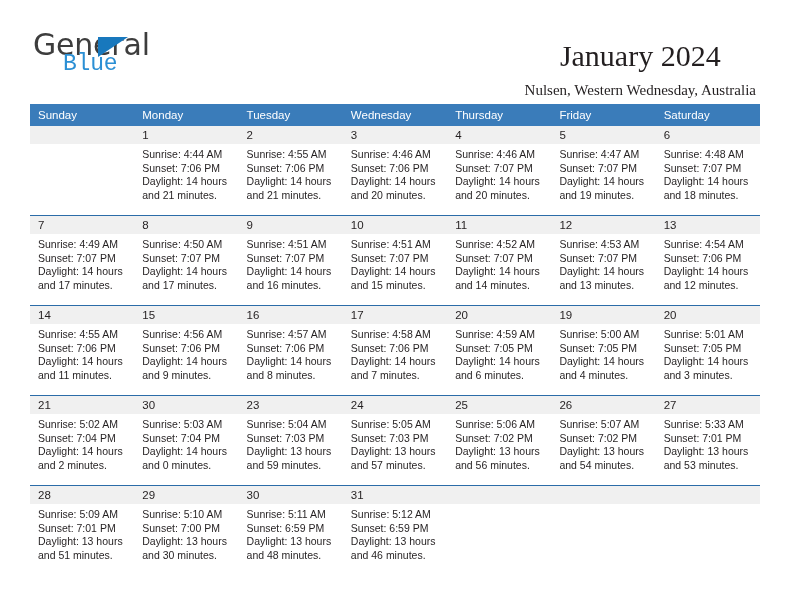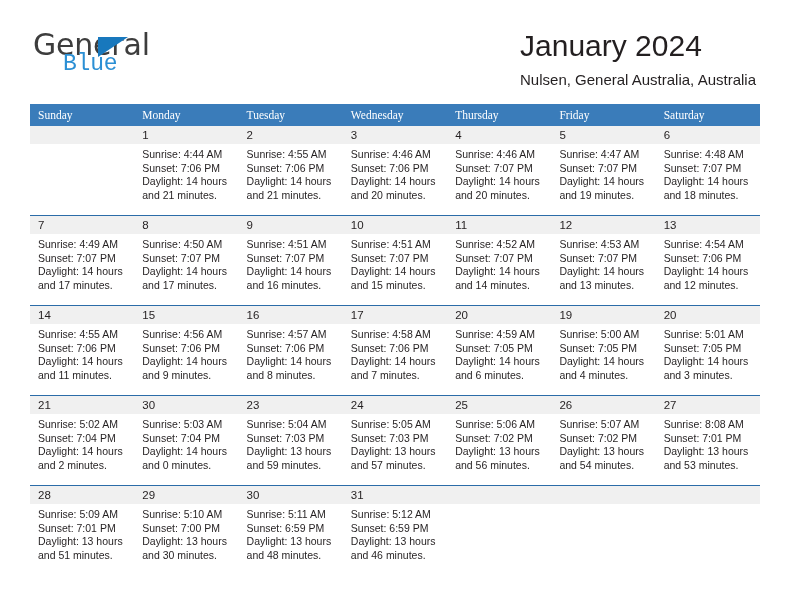--- a/index.html
+++ b/index.html
@@ -63,22 +63,23 @@
     font-size: 23px;
     letter-spacing: -0.2px;
     color: #2b8fd4;
     font-family: Liberation Mono, monospace;
     line-height: 25px;
   }
 
   .title-block {
     position: absolute;
     right: 36px;
-    top: 28px;
-    text-align: left;
+    top: 38px;
+    text-align: center;
+    font-family: Liberation Serif, serif;
   }
   .cal-title {
     font-size: 30px;
     color: #231f20;
     line-height: 36px;
     white-space: nowrap;
   }
   .cal-subtitle {
     font-size: 15px;
     color: #231f20;
@@ -98,21 +99,20 @@
   }
   .calendar th {
     background: #3a7cba;
     color: #ffffff;
     font-size: 11.5px;
     font-weight: normal;
     text-align: left;
     padding: 5px 0 5px 8px;
     height: 12px;
     border: none;
-    font-family: Liberation Serif, serif;
   }
   .calendar td {
     vertical-align: top;
     padding: 0;
     border: none;
     width: 104.28px;
     border-top: 1px solid #2b6ca8;
   }
   .calendar tr.week-first td {
     border-top: none;
@@ -152,21 +152,21 @@
   <div class="header">
 
     <div class="logo">
       <span class="logo-general">General</span>
       <span class="logo-tri"></span>
       <span class="logo-blue">Blue</span>
     </div>
 
     <div class="title-block">
       <div class="cal-title">January 2024</div>
-      <div class="cal-subtitle">Nulsen, General Australia, Australia</div>
+      <div class="cal-subtitle">Nulsen, Western Wednesday, Australia</div>
     </div>
 
   </div>
 
   <table class="calendar">
     <thead>
       <tr id="weekday-row">
           <th>Sunday</th>
           <th>Monday</th>
           <th>Tuesday</th>
@@ -472,21 +472,21 @@
                 <div>Sunset: 7:02 PM</div>
                 <div>Daylight: 13 hours</div>
                 <div>and 54 minutes.</div>
               </div>
             </div>
           </td>
           <td>
             <div class="daycell">
               <div class="daynum-strip">27</div>
               <div class="info">
-                <div>Sunrise: 8:08 AM</div>
+                <div>Sunrise: 5:33 AM</div>
                 <div>Sunset: 7:01 PM</div>
                 <div>Daylight: 13 hours</div>
                 <div>and 53 minutes.</div>
               </div>
             </div>
           </td>
         </tr>
         <tr>
           <td>
             <div class="daycell">

